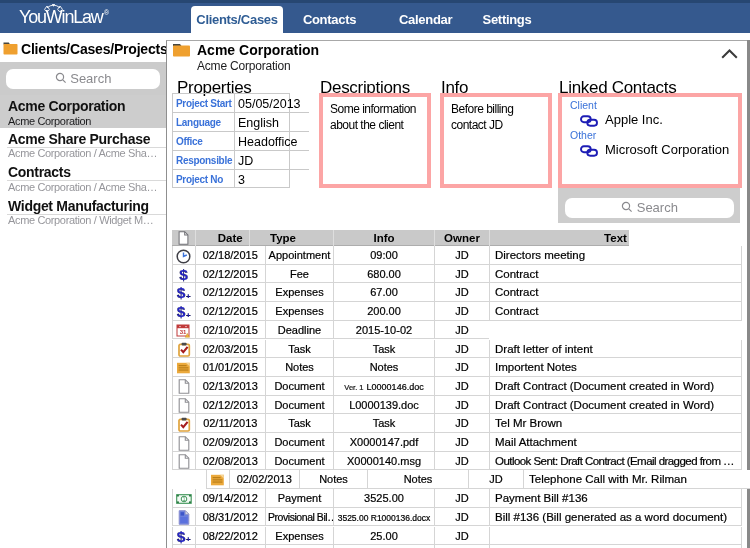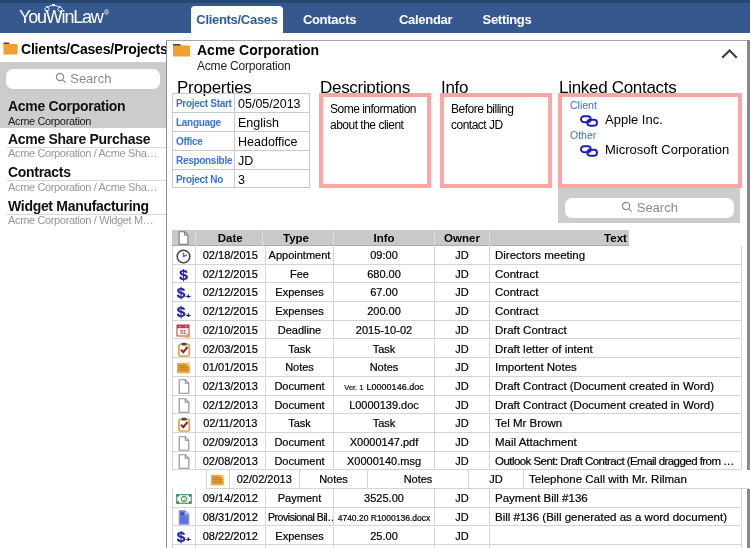--- a/index.html
+++ b/index.html
@@ -27,21 +27,21 @@
 .sbrow .sep { position:absolute; left:7px; bottom:0; width:159px; height:1px; background:#d9d9d9; }
 
 
 #main { position:absolute; left:166px; top:40px; width:584px; height:508px; background:#fff;
   border-top:1px solid #a8a8a8; border-left:1px solid #8f8f8f; }
 #scrollbar { position:absolute; left:747px; top:40px; width:2.5px; height:508px; background:#898989; }
 #m-title { position:absolute; left:197px; top:43px; font-weight:bold; font-size:14px; line-height:15px; color:#000; }
 #m-sub   { position:absolute; left:197px; top:60px; font-size:12px; line-height:13px; color:#1c1c1e; letter-spacing:-0.2px; }
 .seclab { position:absolute; top:78px; font-size:17px; letter-spacing:-0.3px; color:#000; }
 .box { position:absolute; top:93px; height:95px; border:4px solid #fca5a5; background:#fff; }
-#props { position:absolute; left:172px; top:93px; width:138px; height:95px; border:1px solid #c9c9c9; }
+#props { position:absolute; left:172px; top:93px; width:118px; height:95px; border:1px solid #c9c9c9; }
 .prow { position:absolute; left:0; width:136px; height:19px; border-bottom:1px solid #c9c9c9; }
 .plab { position:absolute; left:3px; top:3.5px; font-size:10px; font-weight:bold; color:#3a72d9; letter-spacing:-0.3px; }
 .pval { position:absolute; left:65px; top:2.5px; font-size:12.5px; color:#000; }
 .pdiv { position:absolute; left:61px; top:0; width:1px; height:93px; background:#c9c9c9; }
 .boxtext { position:absolute; left:7px; top:5px; right:2px; font-size:12px; letter-spacing:-0.5px; color:#000; line-height:15.5px; }
 #lc-client,#lc-other { position:absolute; left:8px; font-size:10.5px; color:#3a72d9; }
 .lcrow { position:absolute; left:18px; height:13px; }
 .lcname { position:absolute; left:25px; top:-1px; font-size:13px; color:#000; white-space:nowrap; }
 #r-strip { position:absolute; left:558px; top:188px; width:182px; height:35px; background:#cdcdcd; }
 #r-search { left:565px; top:198px; width:169px; height:20px; line-height:20px; }
@@ -172,21 +172,21 @@
       <circle cx="5" cy="5" r="3.6" fill="none" stroke="#8a8a8e" stroke-width="1.2"></circle>
       <line x1="7.8" y1="7.8" x2="10.6" y2="10.6" stroke="#8a8a8e" stroke-width="1.2"></line>
     </svg> Search</div>
 
 <div id="thead">
   <div class="th" style="left:0;width:23px;border-left:none;"><svg width="11" height="14" viewBox="0 0 12 15" style="vertical-align:middle;">
         <path d="M1.2 0.7 H7.3 L10.8 4.2 V14.3 H1.2 Z" fill="#fff" stroke="#707075" stroke-width="1.1"></path>
         <path d="M7.3 0.7 V4.2 H10.8" fill="none" stroke="#707075" stroke-width="1.1"></path>
       </svg></div>
   <div class="th" style="left:23px;width:70.5px;">Date</div>
-  <div class="th" style="left:90px;width:68px;">Type</div>
+  <div class="th" style="left:77px;width:68px;">Type</div>
   <div class="th" style="left:161.5px;width:101px;">Info</div>
   <div class="th" style="left:262.5px;width:55px;">Owner</div>
   <div class="th" style="left:317px;width:253px;text-align:center;">Text</div>
 </div>
 <div class="tr" style="top:246.0px;">
     <div class="td ic"><svg width="15" height="15" viewBox="0 0 15 15">
         <circle cx="7.5" cy="7.5" r="6.3" fill="#fff" stroke="#3f3f46" stroke-width="1.5"></circle>
         <path d="M7.5 3.4 V7.5 L10.8 6" fill="none" stroke="#3b72d9" stroke-width="1.4"></path>
       </svg></div>
     <div class="td c1">02/18/2015</div>
@@ -225,21 +225,20 @@
         <rect x="1" y="1" width="12" height="3.2" fill="#c03a3a"></rect>
         <circle cx="4" cy="2.6" r="0.7" fill="#fff"></circle>
         <circle cx="10" cy="2.6" r="0.7" fill="#fff"></circle>
         <text x="7" y="10" font-size="6" font-weight="bold" fill="#c03a3a" text-anchor="middle" font-family="Liberation Sans">31</text>
         <path d="M9.2 13.2 L11.4 9.4 L13.6 13.2 Z" fill="#f3b33c" stroke="#c78f1e" stroke-width="0.5"></path>
       </svg></div>
     <div class="td c1">02/10/2015</div>
     <div class="td c2">Deadline</div>
     <div class="td c3">2015-10-02</div>
     <div class="td c4">JD</div>
-    <div class="td c5">Draft Contract</div>
   </div>
 <div class="tr" style="top:339.5px;">
     <div class="td ic"><svg width="14" height="15" viewBox="0 0 14 15">
         <rect x="2" y="2.4" width="10.3" height="11.6" rx="1.2" fill="#fff" stroke="#e0a33c" stroke-width="1.7"></rect>
         <rect x="4.6" y="0.8" width="5" height="2.6" rx="0.8" fill="#4a4a4a"></rect>
         <path d="M4 7.6 L6.3 10.2 L10.6 4.9" fill="none" stroke="#a61c1c" stroke-width="2.1"></path>
       </svg></div>
     <div class="td c1">02/03/2015</div>
     <div class="td c2">Task</div>
     <div class="td c3">Task</div>
@@ -350,21 +349,21 @@
     <div class="td ic"><svg width="12" height="15" viewBox="0 0 12 15">
         <path d="M1.2 0.7 H7.3 L10.8 4.2 V14.3 H1.2 Z" fill="#6b7fdc" stroke="#8a8fd0" stroke-width="1"></path>
         <path d="M7.3 0.7 L7.3 4.2 L10.8 4.2 Z" fill="#e8e8ee" stroke="#9a9ab8" stroke-width="0.7"></path>
         <rect x="2.6" y="2.2" width="3.4" height="3.4" fill="#3d55c8"></rect>
         <rect x="2.3" y="7" width="7.2" height="6" fill="#5b71dd"></rect>
       </svg></div>
     <div class="td c1">08/31/2012</div>
     <div class="td c2">
       <span style="display:block;text-align:left;padding-left:2px;overflow:hidden;font-size:10.5px;letter-spacing:-0.45px;">Provisional Bil…</span>
     </div>
-    <div class="td c3"><span style="font-size:8.5px;">4740.20 R1000136.docx</span></div>
+    <div class="td c3"><span style="font-size:8.5px;">3525.00 R1000136.docx</span></div>
     <div class="td c4">JD</div>
     <div class="td c5">Bill #136 (Bill generated as a word document)</div>
   </div>
 <div class="tr" style="top:526.5px;">
     <div class="td ic"><span style="font-family:'Liberation Sans',sans-serif;font-weight:bold;font-size:15.5px;color:#2323cc;line-height:14px;">$</span><span style="font-family:'Liberation Sans',sans-serif;font-weight:bold;font-size:8px;color:#2323cc;position:relative;top:4px;left:0.5px;">+</span></div>
     <div class="td c1">08/22/2012</div>
     <div class="td c2">Expenses</div>
     <div class="td c3">25.00</div>
     <div class="td c4">JD</div>
     <div class="td c5"></div>

